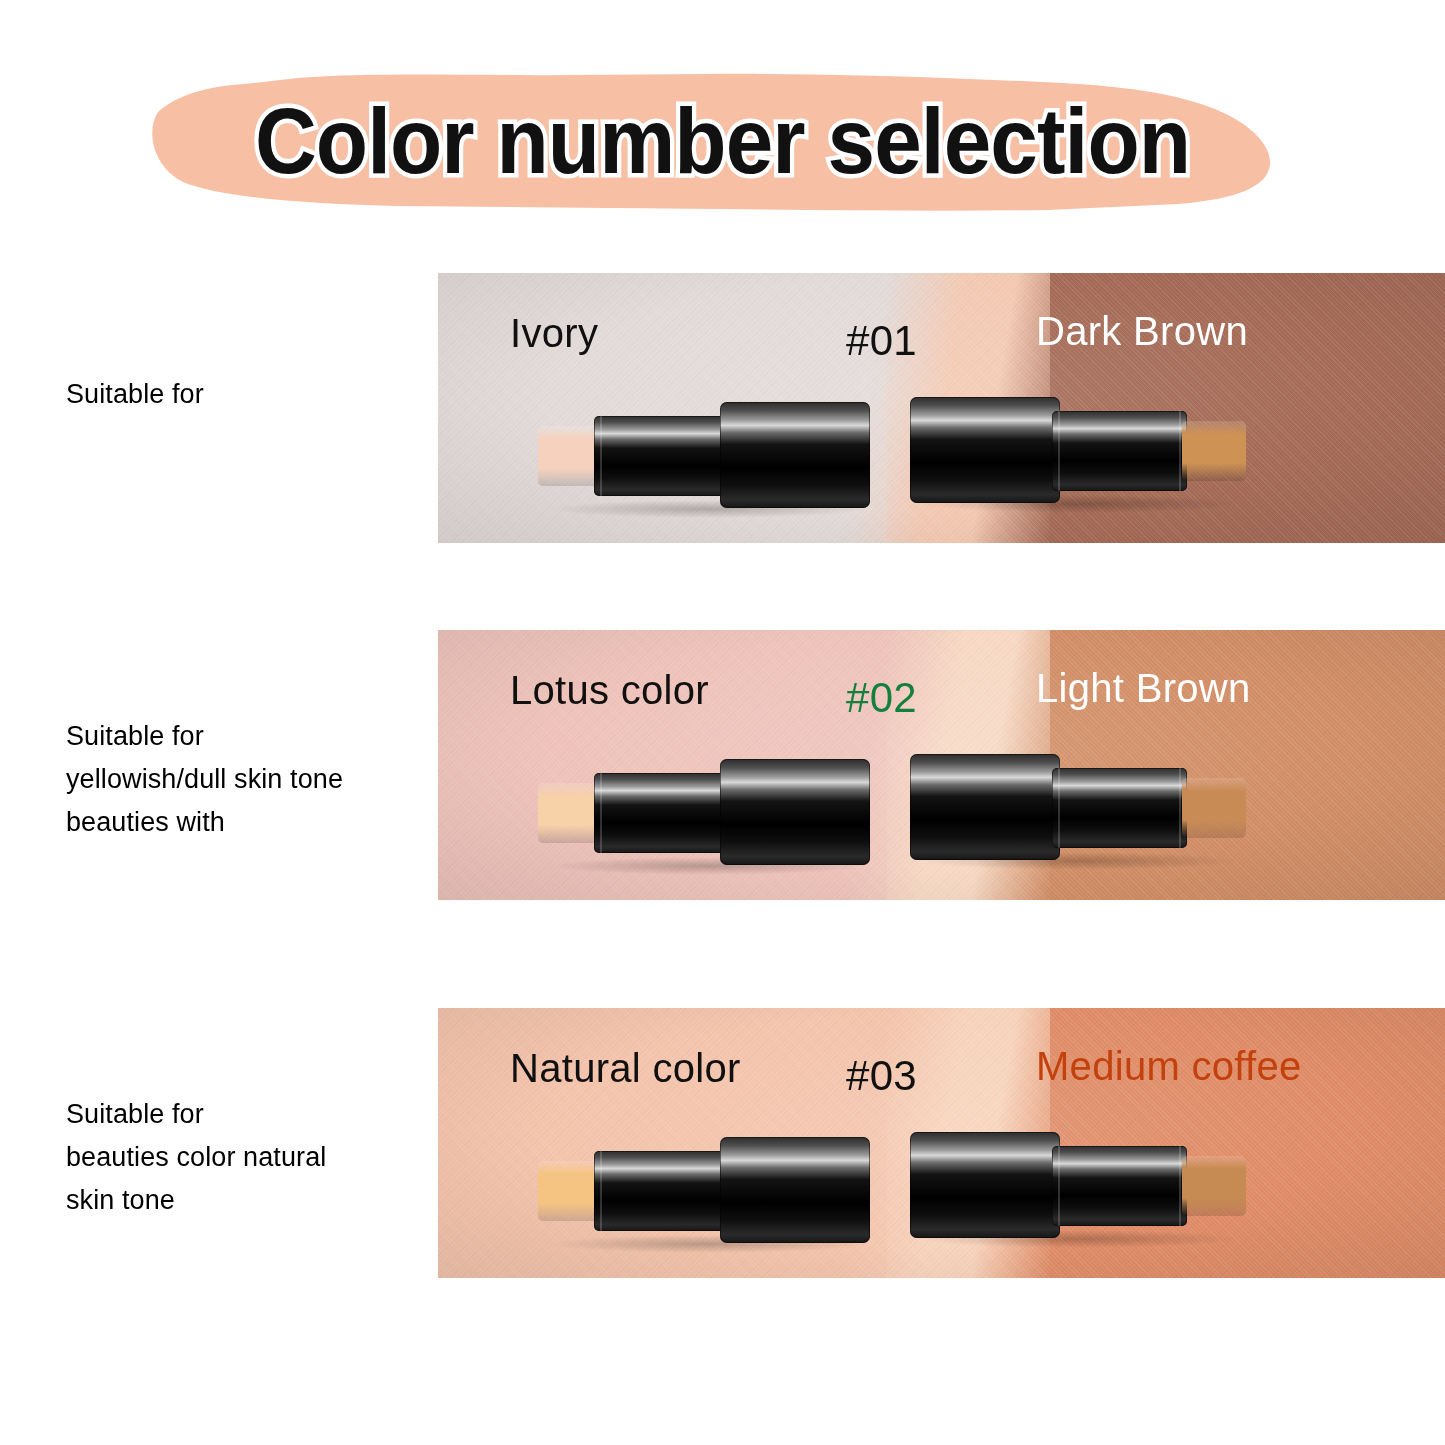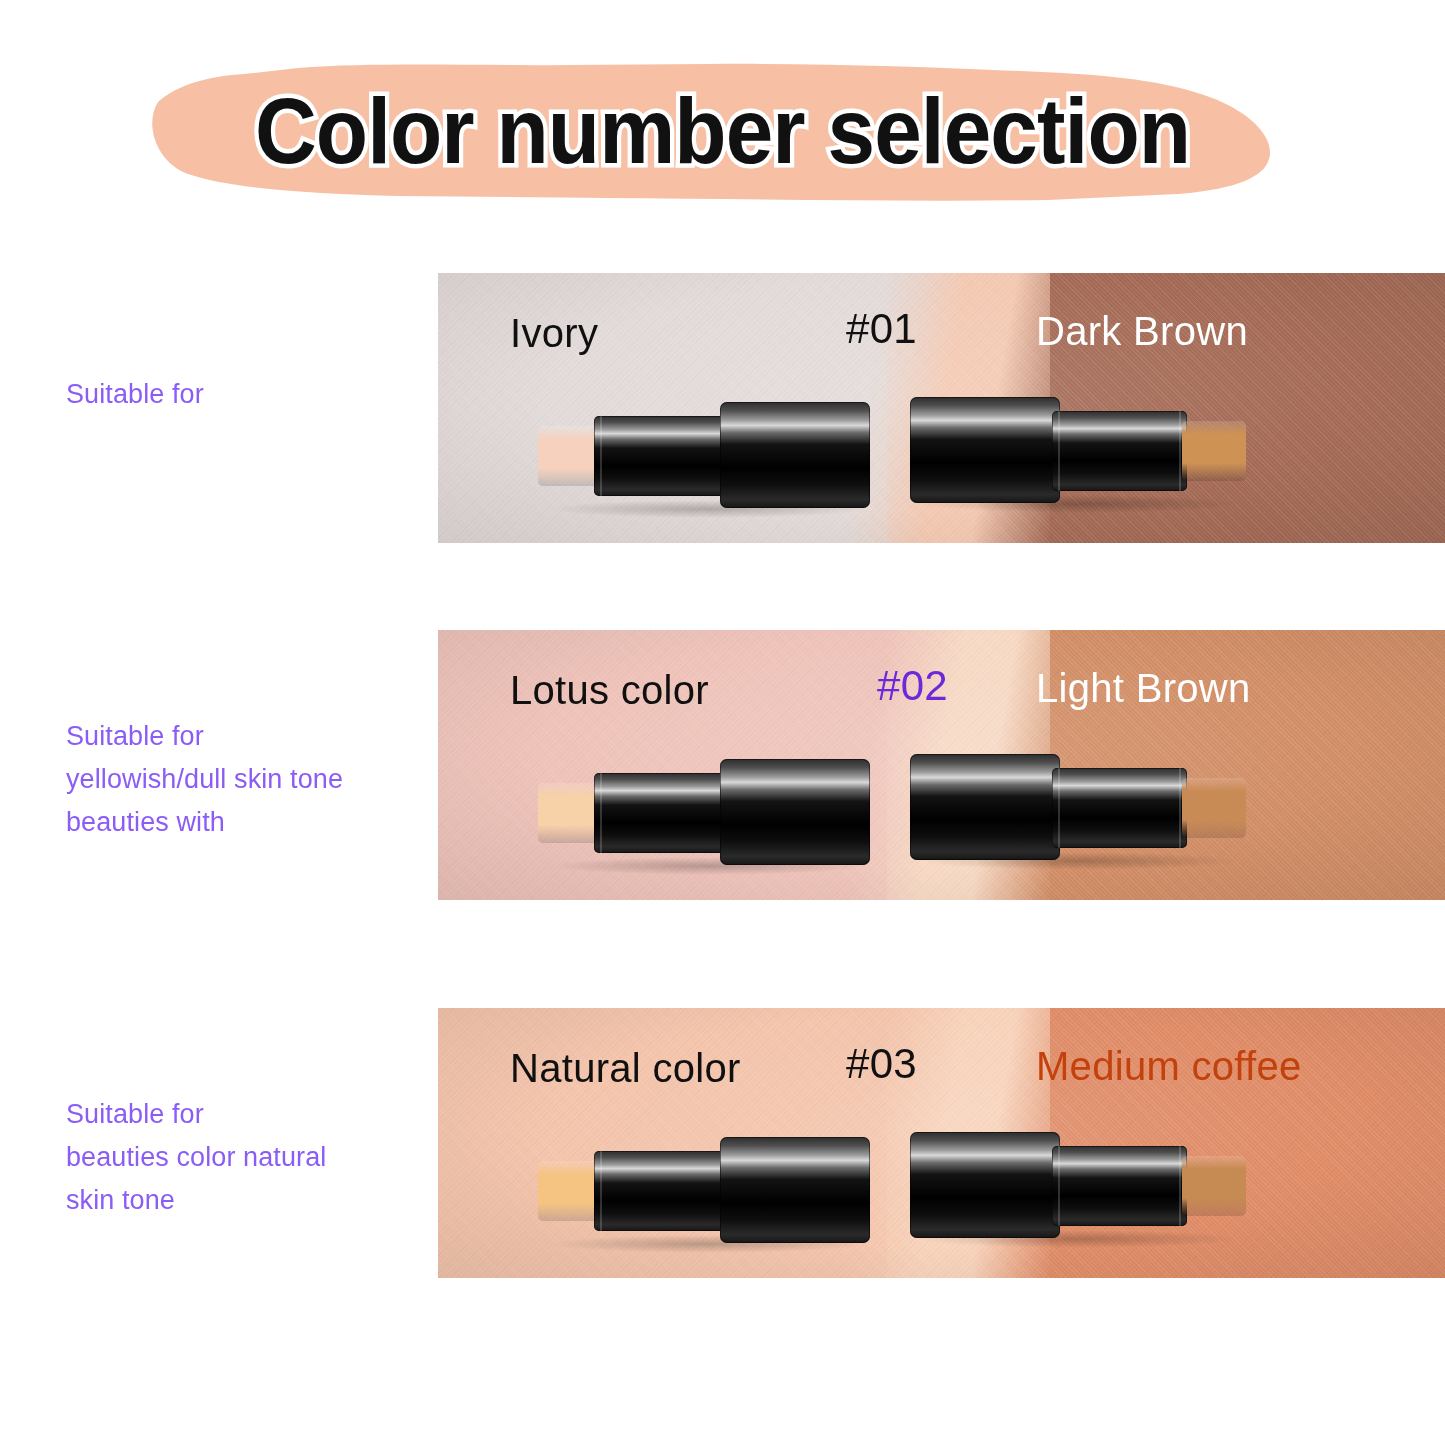--- a/index.html
+++ b/index.html
@@ -5,21 +5,21 @@
 <style>
   html,body{margin:0;padding:0;}
   body{
     width:1445px;height:1445px;
     background:#ffffff;
     font-family:"Liberation Sans","DejaVu Sans",sans-serif;
     overflow:hidden;position:relative;
   }
 
   
-  .banner-wrap{position:absolute;left:0;top:4px;width:1445px;height:230px;}
+  .banner-wrap{position:absolute;left:0;top:14px;width:1445px;height:230px;}
   .banner-shape{position:absolute;left:148px;top:58px;width:1140px;height:140px;}
   .banner-shape svg{display:block;width:100%;height:100%;}
   .banner-title{
     position:absolute;left:0;top:62px;width:1445px;
     text-align:center;
     font-family:"Liberation Sans","DejaVu Sans",sans-serif;
     font-weight:bold;
     font-size:92px;
     line-height:130px;
     letter-spacing:-1px;
@@ -34,21 +34,21 @@
   .row{position:absolute;left:0;width:1445px;}
   .row-1{top:273px;height:270px;}
   .row-2{top:630px;height:270px;}
   .row-3{top:1008px;height:270px;}
 
   .side-note{
     position:absolute;
     left:66px;
     font-size:27px;
     line-height:43px;
-    color:#8b5cf6;
+    color:#000000;
     font-family:"Liberation Sans","DejaVu Sans",sans-serif;
     font-weight:400;
     width:380px;
     letter-spacing:.1px;
   }
   .note-1{top:100px;}
   .note-2{top:85px;}
   .note-3{top:85px;}
   .side-note div{white-space:nowrap;}
 
@@ -80,21 +80,21 @@
 
   .lbl{
     position:absolute;
     font-size:40px;
     font-family:"Liberation Sans","DejaVu Sans",sans-serif;
     font-weight:400;
     white-space:nowrap;
     letter-spacing:.3px;
   }
   .lbl-left{left:72px;top:38px;color:#101010;}
-  .lbl-code{left:408px;top:32px;color:#111111;font-size:42px;}
+  .lbl-code{left:408px;top:44px;color:#111111;font-size:42px;}
   .lbl-right{left:598px;top:36px;color:#ffffff;}
 
   
   .stick{position:absolute;height:110px;}
   .stick-left{left:100px;top:125px;width:340px;}
   .stick-right{left:472px;top:120px;width:340px;}
 
   .tip{
     position:absolute;top:28px;height:60px;width:64px;
     border-radius:5px;
@@ -205,21 +205,21 @@
   </div>
 
   <div class="panel">
     <div class="bg-left" style="background: linear-gradient(100deg, rgb(239, 195, 186) 0%, rgb(239, 195, 186) 78%, rgb(247, 217, 196) 100%);"></div>
     <div class="bg-right" style="background: linear-gradient(100deg, rgb(247, 217, 196) 0%, rgb(210, 142, 102) 14%, rgb(210, 142, 102) 100%);"></div>
     <div class="bg-mid" style="background: linear-gradient(100deg, rgb(239, 195, 186) 0%, rgb(247, 217, 196) 38%, rgb(247, 217, 196) 62%, rgb(210, 142, 102) 100%);"></div>
     <div class="tex"></div>
     <div class="vignette"></div>
 
     <div class="lbl lbl-left" style="color: rgb(16, 16, 16);">Lotus color</div>
-    <div class="lbl lbl-code" style="color: #6d28d9; margin-left: 31px;">#02</div>
+    <div class="lbl lbl-code" style="color: #15803d;">#02</div>
     <div class="lbl lbl-right" style="color: rgb(255, 255, 255);">Light Brown</div>
 
     <div class="stick stick-left">
       <div class="shadow"></div>
       <div class="tip" style="background: linear-gradient(rgba(255, 255, 255, 0.133), rgb(247, 209, 168) 22%, rgb(247, 209, 168) 70%, rgba(0, 0, 0, 0.133));"></div>
       <div class="neck blackgloss">
           <span class="ringline" style="left:6px"></span>
           <span class="ringline" style="right:6px"></span>
         </div>
       <div class="barrel blackgloss"></div>

